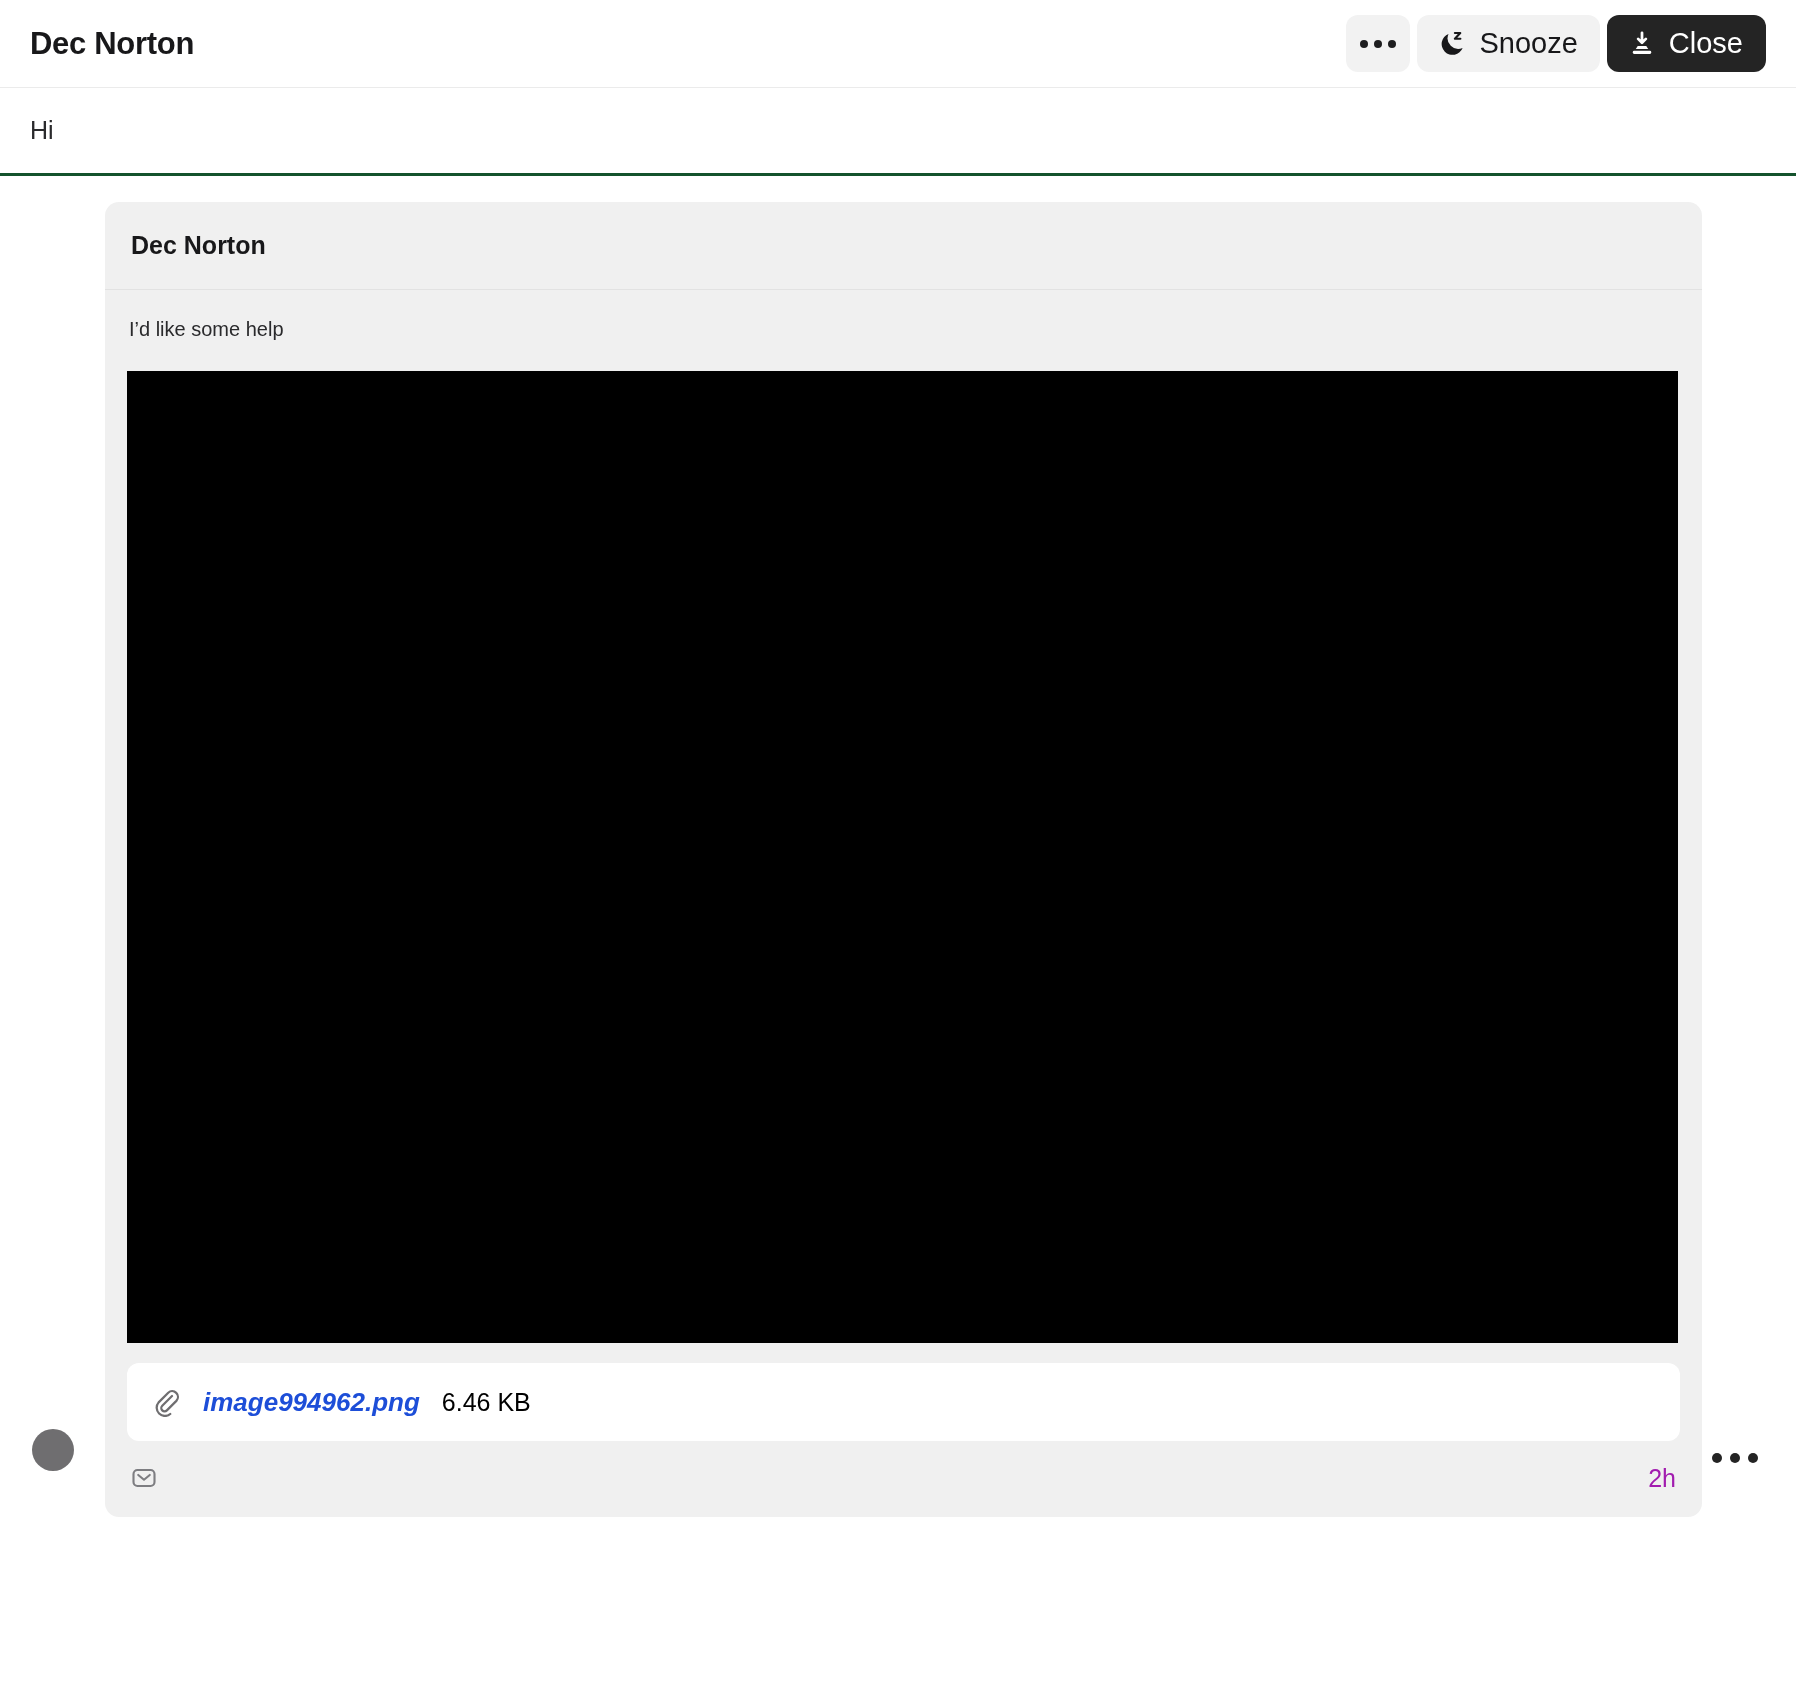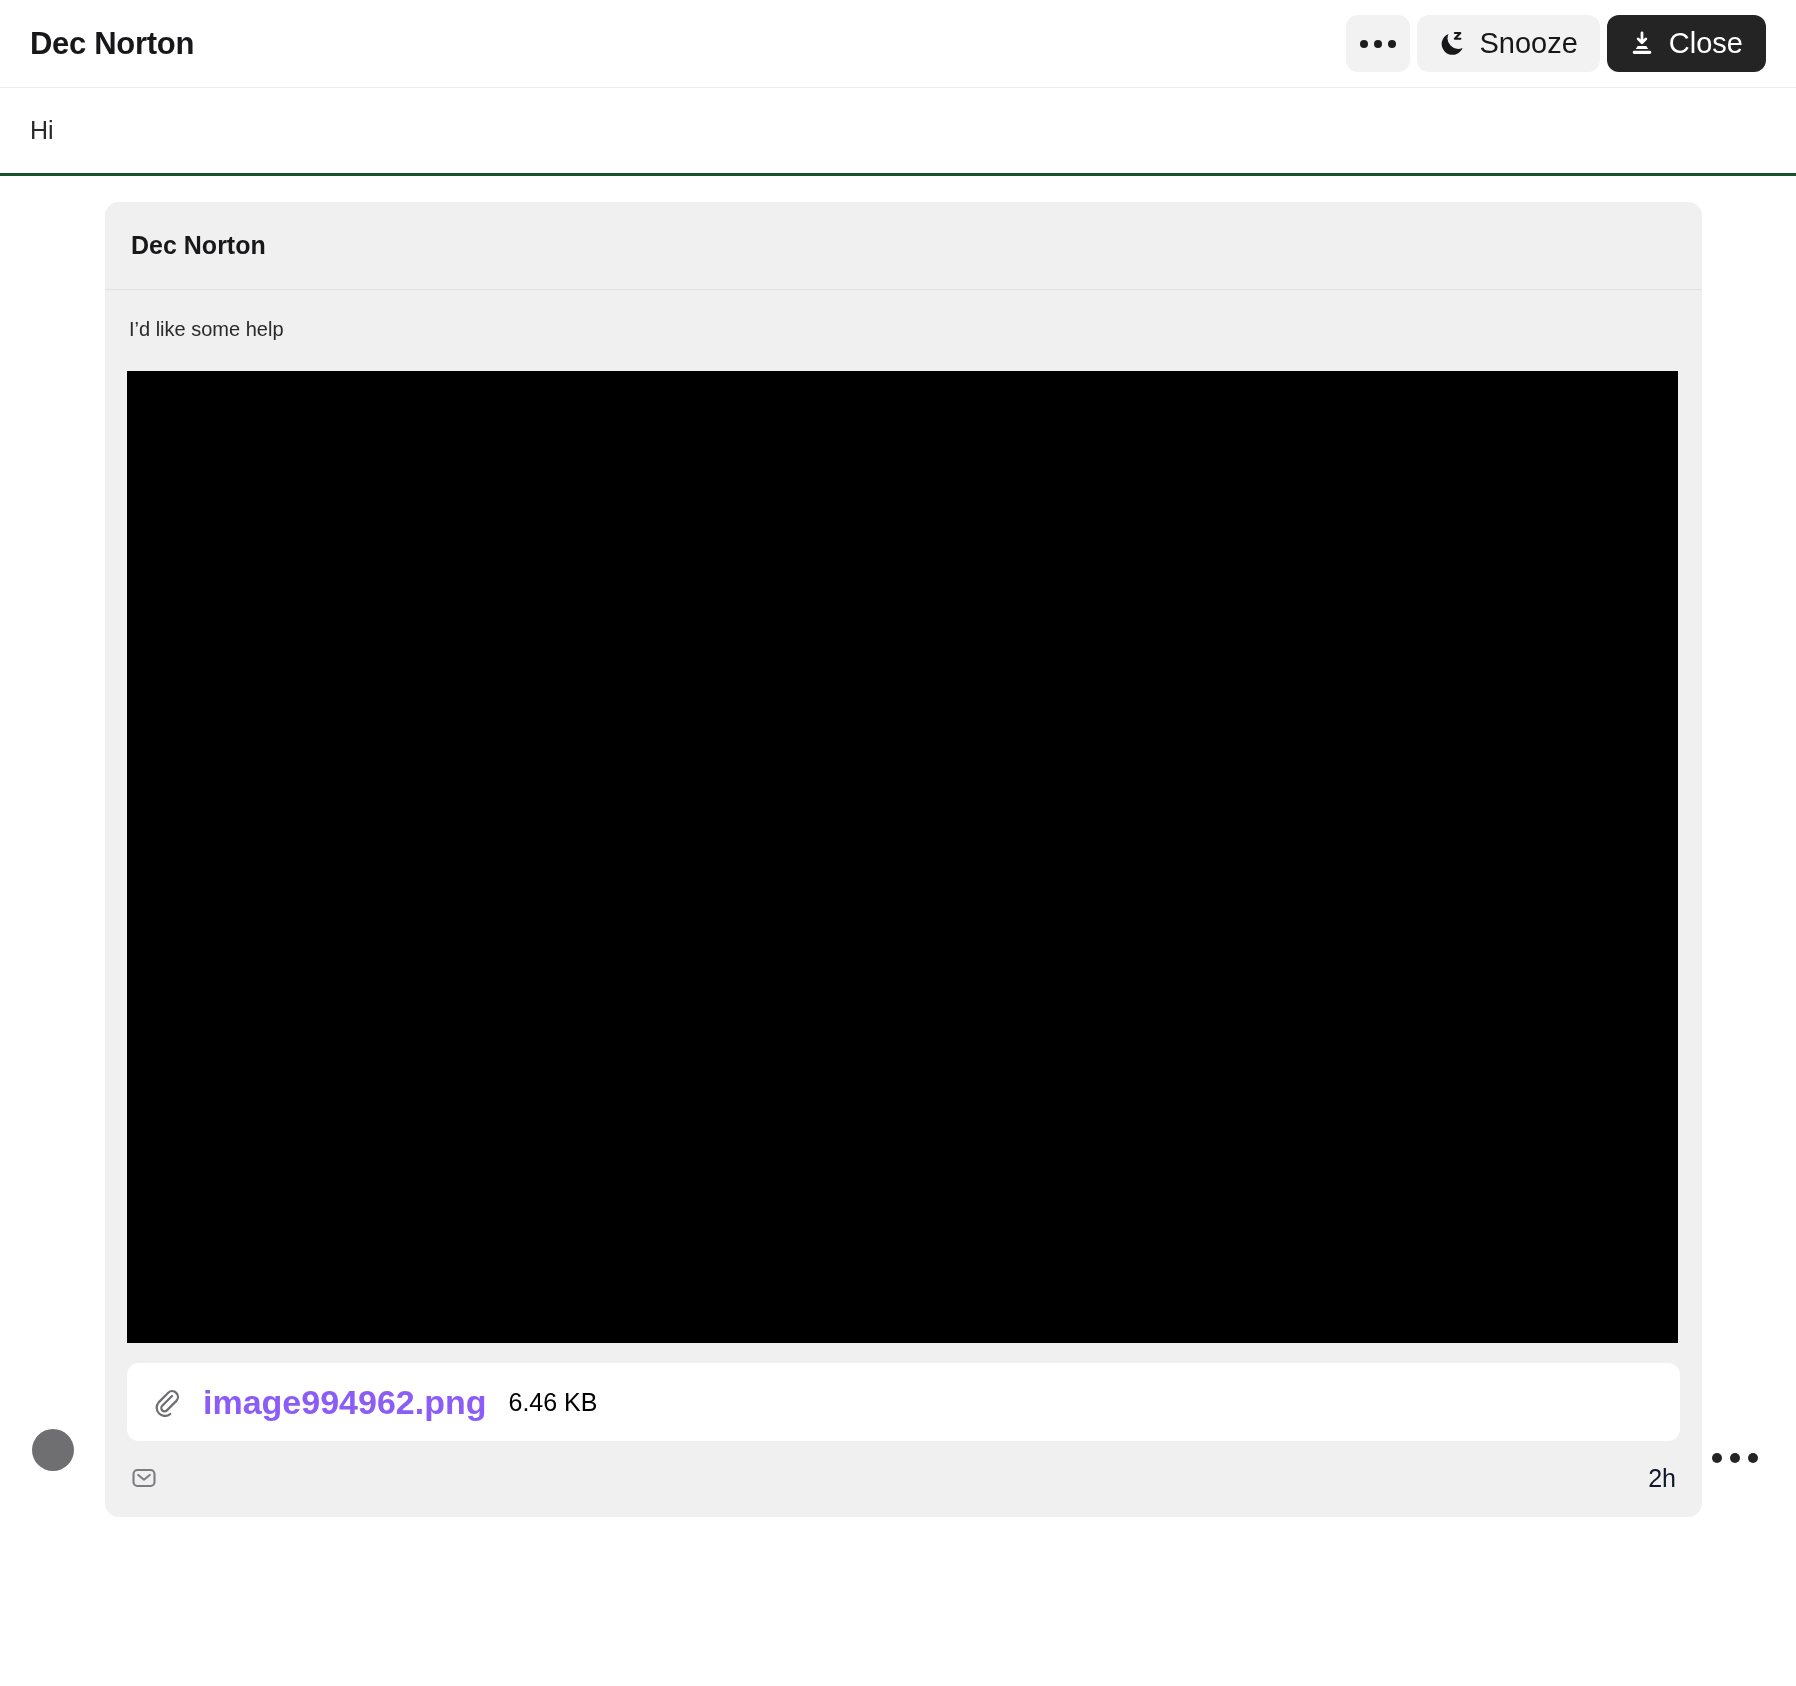--- a/index.html
+++ b/index.html
@@ -182,40 +182,41 @@
     align-items: center;
     gap: 22px;
     height: 78px;
     background: #ffffff;
     border-radius: 12px;
     padding: 0 24px;
     margin-bottom: 18px;
     cursor: pointer;
   }
   .attachment-name {
-    font-size: 34px;
+    font-size: 26px;
     font-weight: 700;
-    color: #8b5cf6;
+    color: #1d4ed8;
+    font-style: italic;
   }
   .attachment-size {
     font-size: 25px;
     color: #000000;
     font-weight: 400;
   }
 
   .card-footer {
     display: flex;
     align-items: center;
     padding: 2px 26px 22px 24px;
     min-height: 58px;
   }
   .footer-time {
     margin-left: auto;
     font-size: 25px;
-    color: #0f172a;
+    color: #a21caf;
     text-align: center;
   }
 
   .message-menu {
     position: absolute;
     right: 30px;
     bottom: 46px;
     display: flex;
     gap: 8px;
     cursor: pointer;

